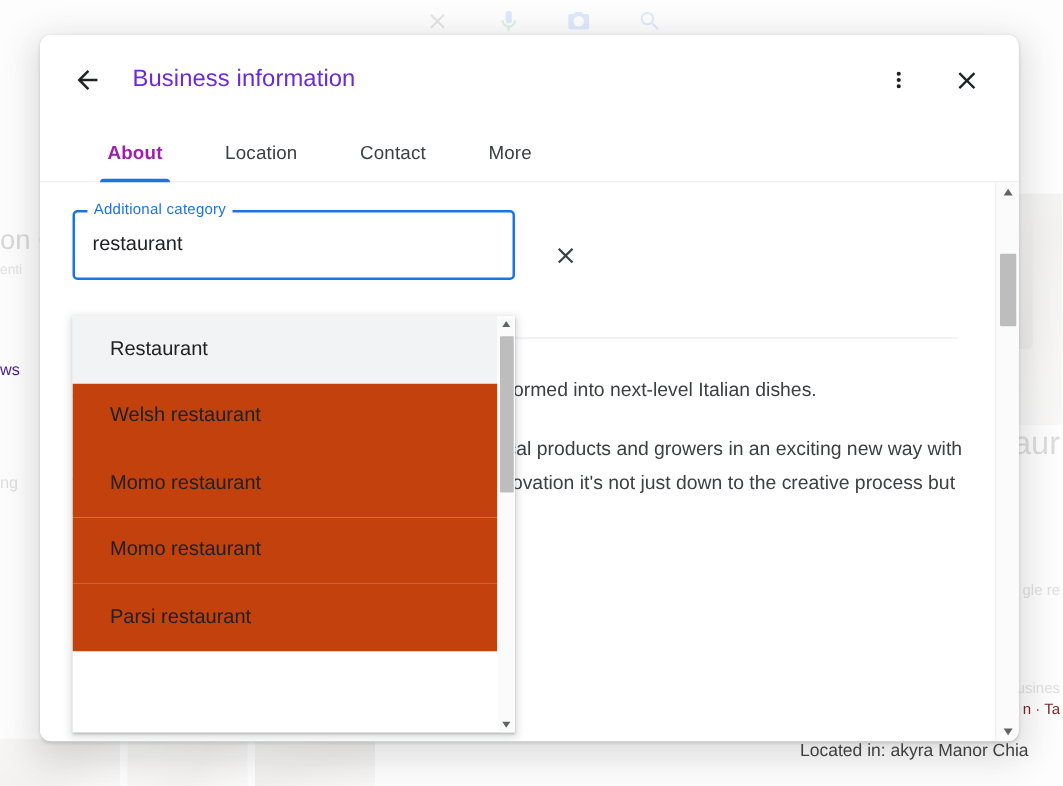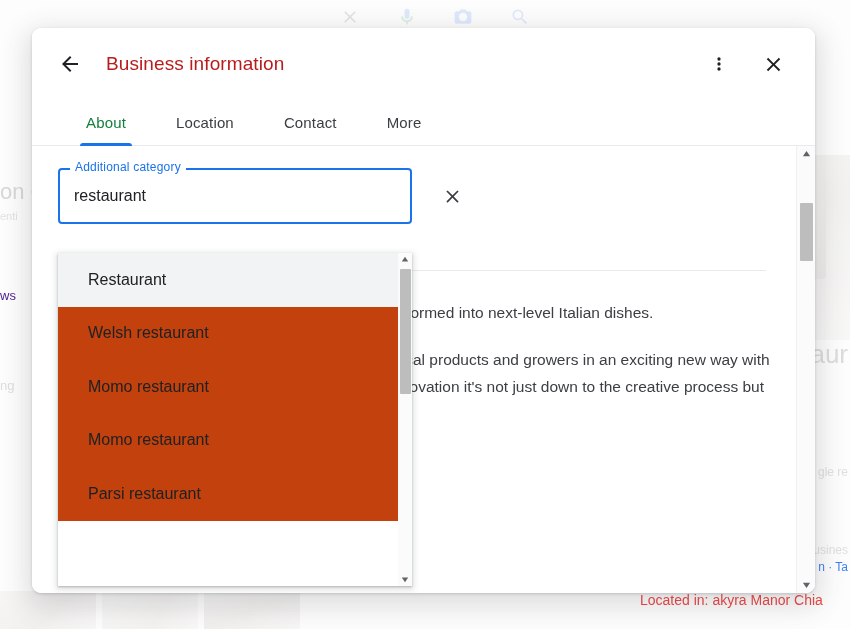--- a/index.html
+++ b/index.html
@@ -121,29 +121,29 @@
     top: 543px;
     font-size: 12px;
     color: #e0e0e0;
     white-space: nowrap;
   }
   .bg-right-l3 {
     position: absolute;
     right: 2px;
     top: 560px;
     font-size: 12px;
-    color: #3b82f6;
+    color: #7f1d1d;
     white-space: nowrap;
   }
   .bg-located {
     position: absolute;
     left: 640px;
     top: 592px;
     font-size: 14px;
-    color: #ef4444;
+    color: #404040;
     white-space: nowrap;
   }
 
   .bg-thumbs {
     position: absolute;
     left: 0px;
     bottom: 0px;
     width: 300px;
     height: 38px;
     display: flex;
@@ -196,21 +196,21 @@
     align-items: center;
     justify-content: center;
     cursor: pointer;
     flex: 0 0 auto;
     padding: 0;
   }
   .icon-btn svg { display: block; }
 
   .dlg-title {
     font-size: 19px;
-    color: #b91c1c;
+    color: #6d28d9;
     margin-left: 16px;
     font-weight: 400;
     letter-spacing: 0.1px;
     white-space: nowrap;
   }
 
   .hdr-spacer { flex: 1 1 auto; }
 
   .hdr-actions {
     display: flex;
@@ -237,21 +237,21 @@
     font-size: 15px;
     color: #3c4043;
     cursor: pointer;
     background: none;
     border: none;
     font-family: inherit;
     letter-spacing: 0.15px;
     white-space: nowrap;
   }
   .tab:last-child { margin-right: 0; }
-  .tab.active { color: #15803d; font-weight: 400; }
+  .tab.active { color: #a21caf; font-weight: 700; }
   .tab.active::after {
     content: "";
     position: absolute;
     left: 0; right: 0; bottom: -1px;
     height: 3px;
     background: #1a73e8;
     border-radius: 3px 3px 0 0;
   }
 
   
@@ -268,21 +268,21 @@
     top: 0;
     right: 19px;
     bottom: 0;
     overflow: hidden;
     padding: 22px 0 0 0;
   }
 
   
   .field-row {
     display: flex;
-    align-items: center;
+    align-items: flex-end;
     padding-left: 26px;
   }
 
   .text-field {
     position: relative;
     width: 354px;
     height: 56px;
     border: 2px solid #1a73e8;
     border-radius: 4px;
     background: #fff;

